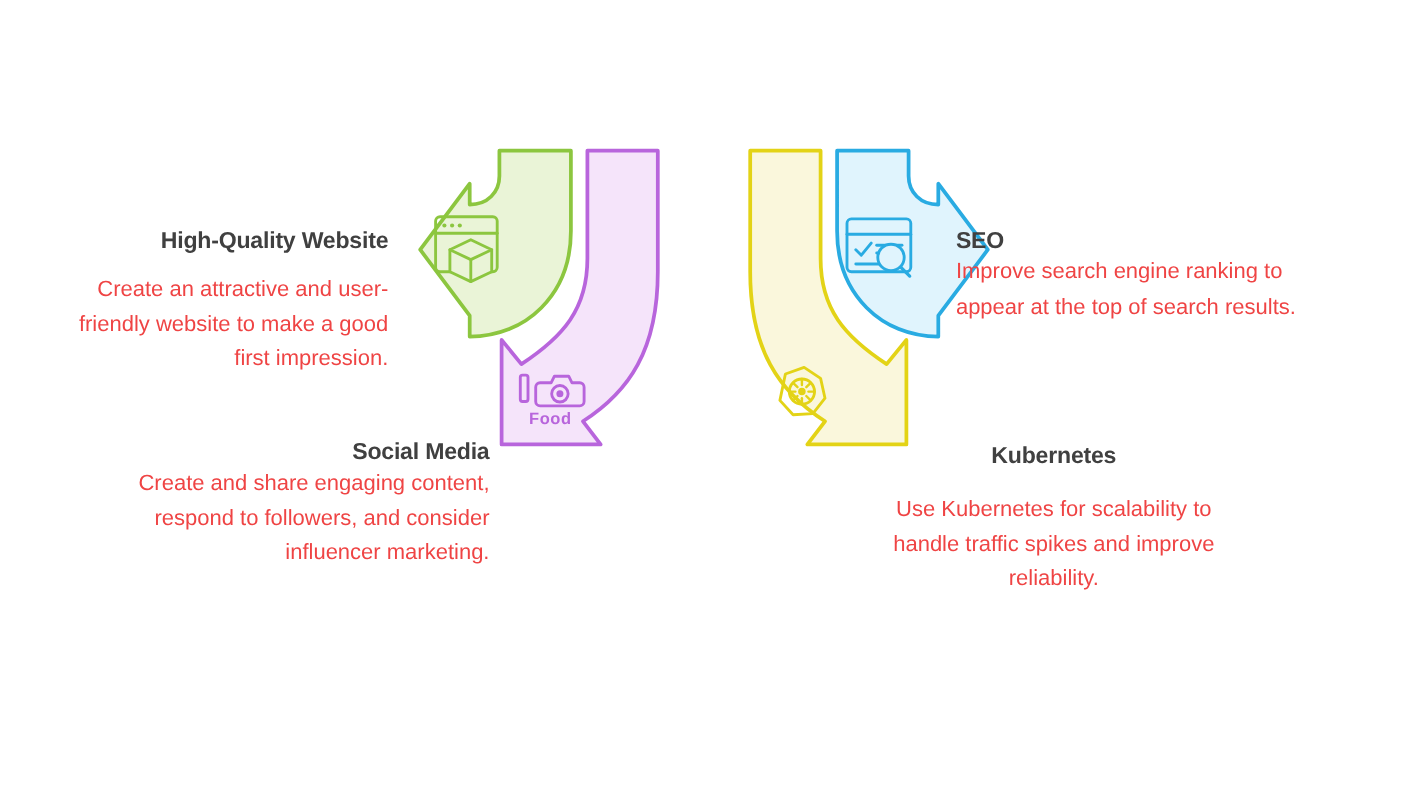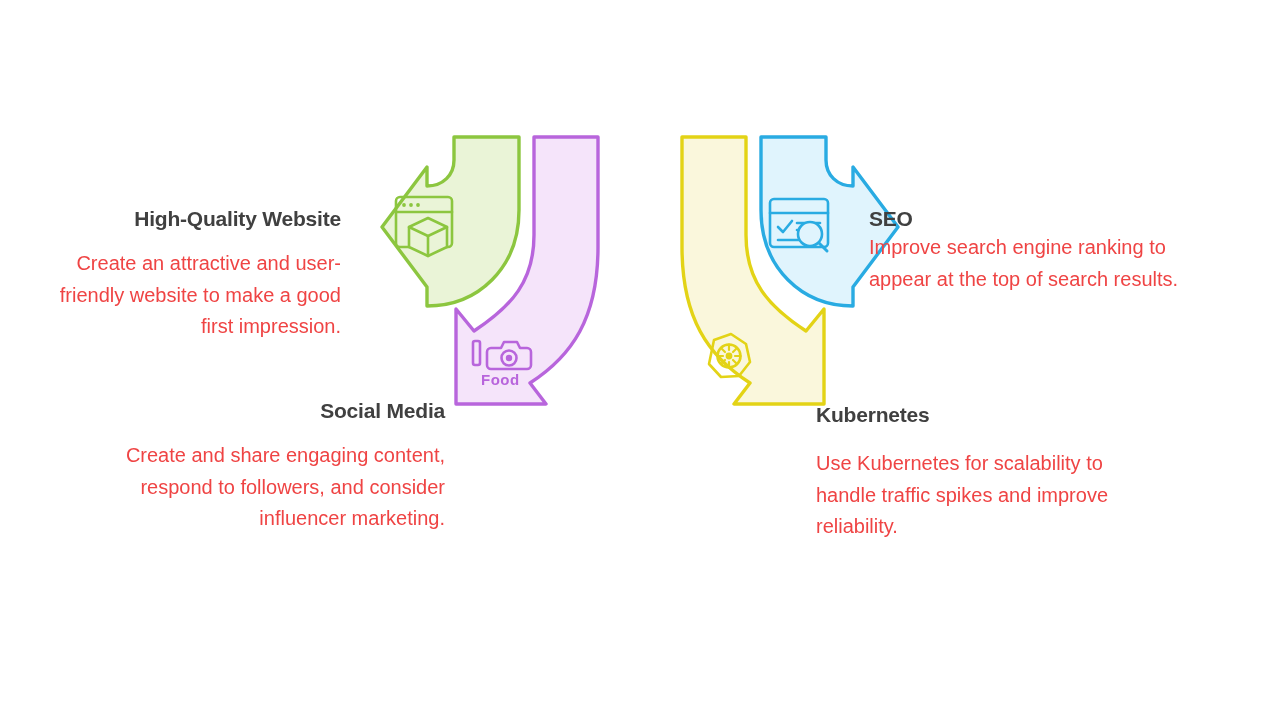--- a/index.html
+++ b/index.html
@@ -39,37 +39,37 @@
     color: #ef4444;
     line-height: 1.58;
     font-weight: 400;
   }
 
   .align-right { text-align: right; }
   .align-left  { text-align: left; }
 
   
   #block-website {
-    left: 36px; top: 206px; width: 305px;
+    left: 48px; top: 206px; width: 305px;
   }
   #block-website .body { margin-top: 16px; }
 
   #block-social {
     left: 90px; top: 398px; width: 355px;
   }
-  #block-social .body { margin-top: 16px; }
+  #block-social .body { }
 
   
   #block-seo {
     left: 869px; top: 206px; width: 340px;
   }
   #block-seo .body { }
 
   #block-kubernetes {
-    left: 816px; top: 402px; width: 340px;
+    left: 788px; top: 402px; width: 340px; text-align: center;
   }
   #block-kubernetes .body { margin-top: 20px; }
 </style>
 </head>
 <body>
 
 <div id="canvas">
 
   <svg id="arrows" viewBox="0 0 1280 720">
 

